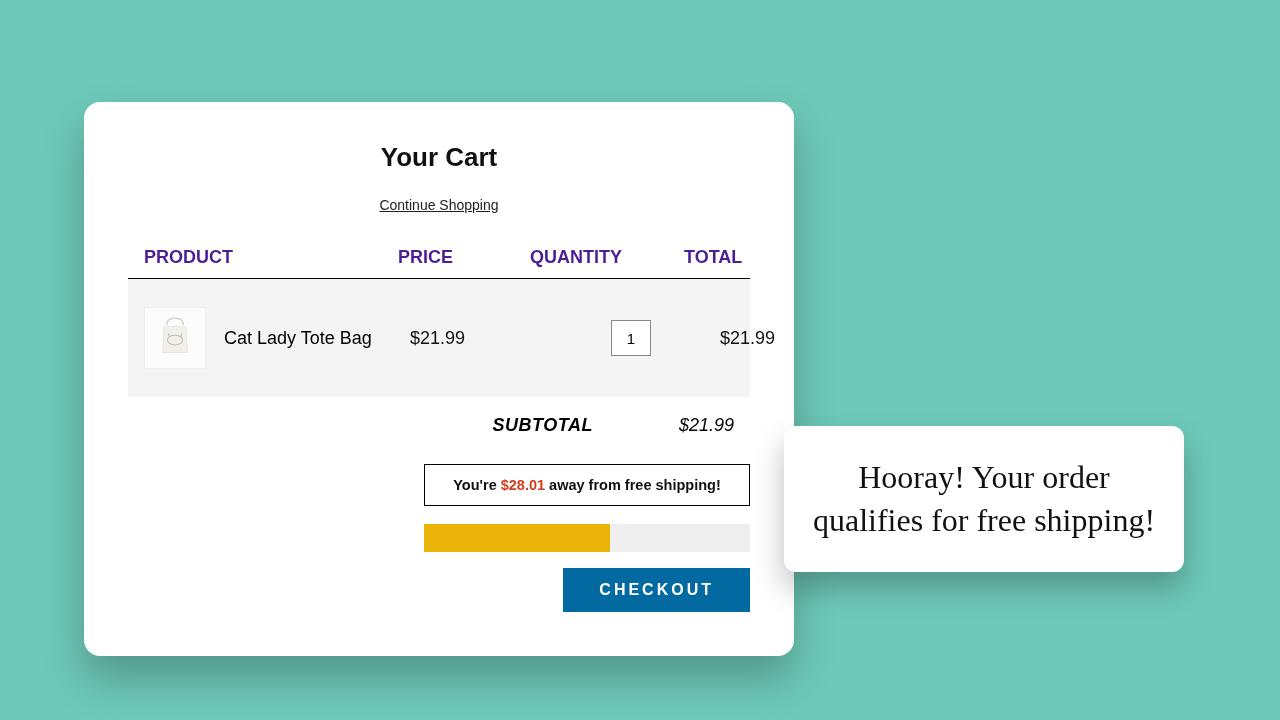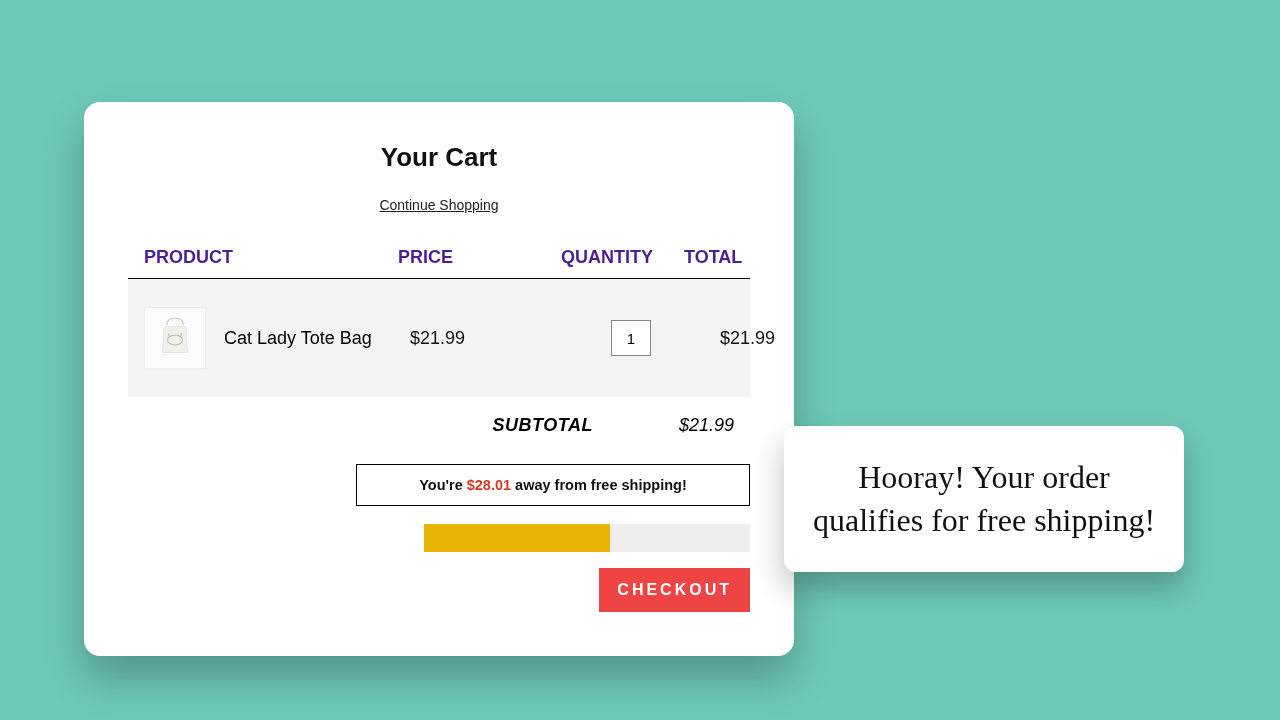--- a/index.html
+++ b/index.html
@@ -41,21 +41,21 @@
     display: flex;
     align-items: center;
     padding: 0 16px 10px 16px;
     border-bottom: 1px solid #000;
     font-weight: 600;
     font-size: 18px;
     color: #4c1d95;
   }
   .col-product { flex: 0 0 254px; }
   .col-price   { flex: 0 0 132px; }
-  .col-qty     { flex: 0 0 154px; text-align: center; }
+  .col-qty     { flex: 0 0 154px; text-align: left; }
   .col-total   { flex: 1; text-align: right; }
 
   .trow {
     display: flex;
     align-items: center;
     background: #f4f4f4;
     padding: 28px 16px;
     gap: 12px;
   }
   .prod-cell { flex: 0 0 254px; display: flex; align-items: center; gap: 18px; }
@@ -76,21 +76,21 @@
   .subtotal-row {
     display: flex; align-items: center; justify-content: flex-end;
     padding: 18px 16px 0 16px; gap: 86px;
     font-size: 18px; font-weight: 600; font-style: italic;
   }
   .subtotal-label { letter-spacing: .5px; }
   .subtotal-value { font-weight: 500; }
 
   .ship-msg {
     margin: 28px 0 0 auto;
-    width: 394px;
+    width: 326px;
     border: 1px solid #000;
     padding: 12px 14px;
     font-size: 14.5px;
     font-weight: 600;
     text-align: center;
     color: #111;
   }
   .ship-msg .amount { color: #d13c1f; }
 
   .progress {
@@ -101,27 +101,27 @@
   }
   .progress-fill {
     height: 100%;
     background: #eab308;
     width: 57%;
   }
 
   .checkout-btn {
     display: block;
     margin: 16px 0 0 auto;
-    background: #ef4444;
+    background: #0369a1;
     color: #fff;
     font-size: 16px;
     font-weight: 700;
     letter-spacing: 3px;
     border: none;
-    padding: 13px 18px;
+    padding: 13px 36px;
     cursor: pointer;
   }
 
   .toast {
     position: absolute;
     left: 784px;
     top: 426px;
     width: 400px;
     background: #fff;
     border-radius: 12px;

